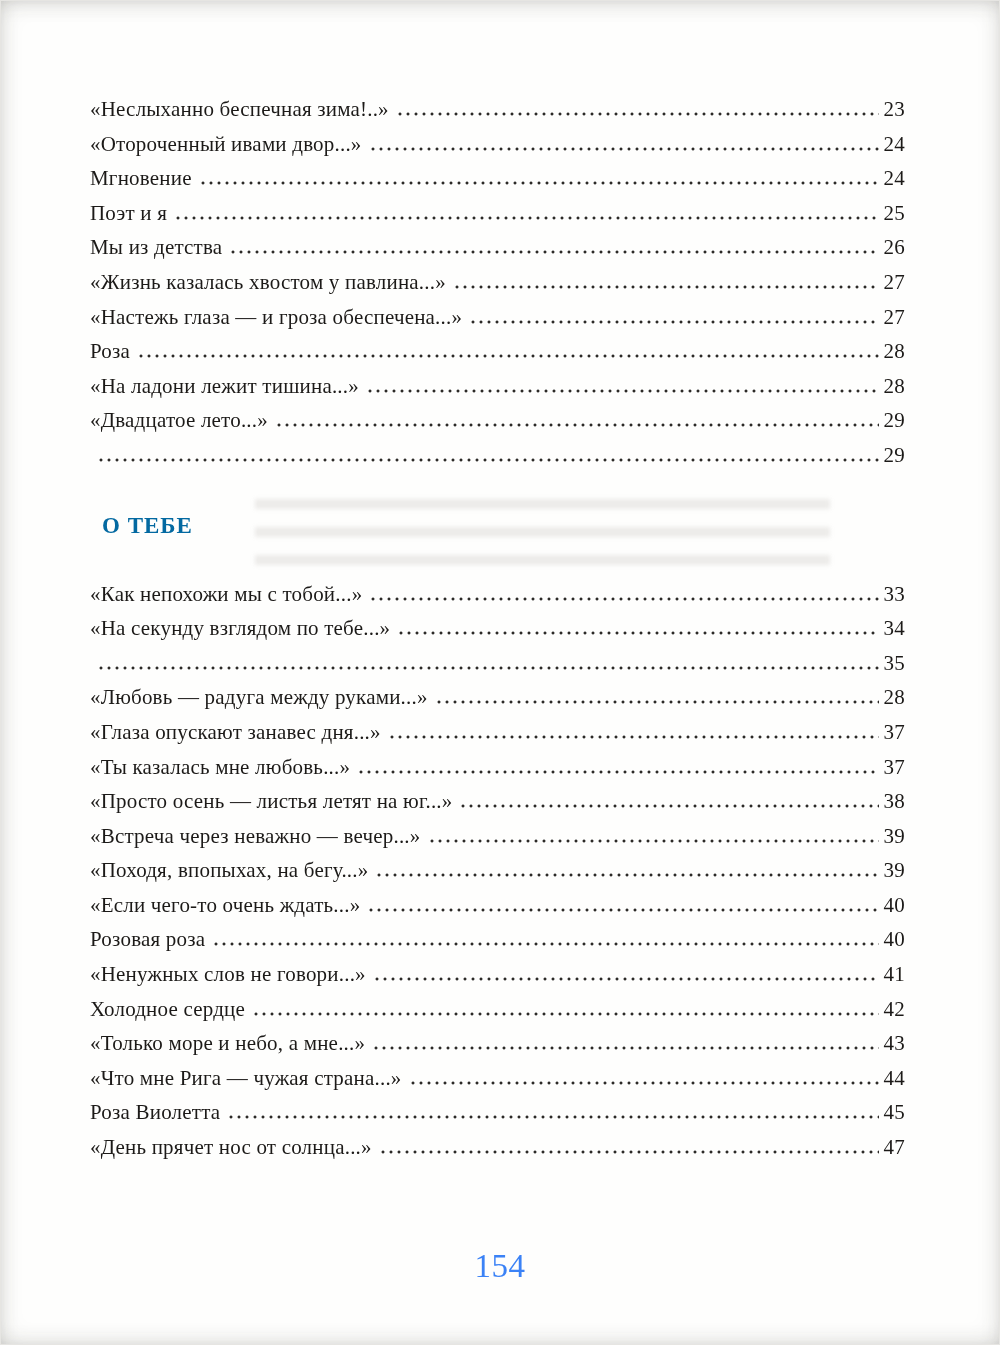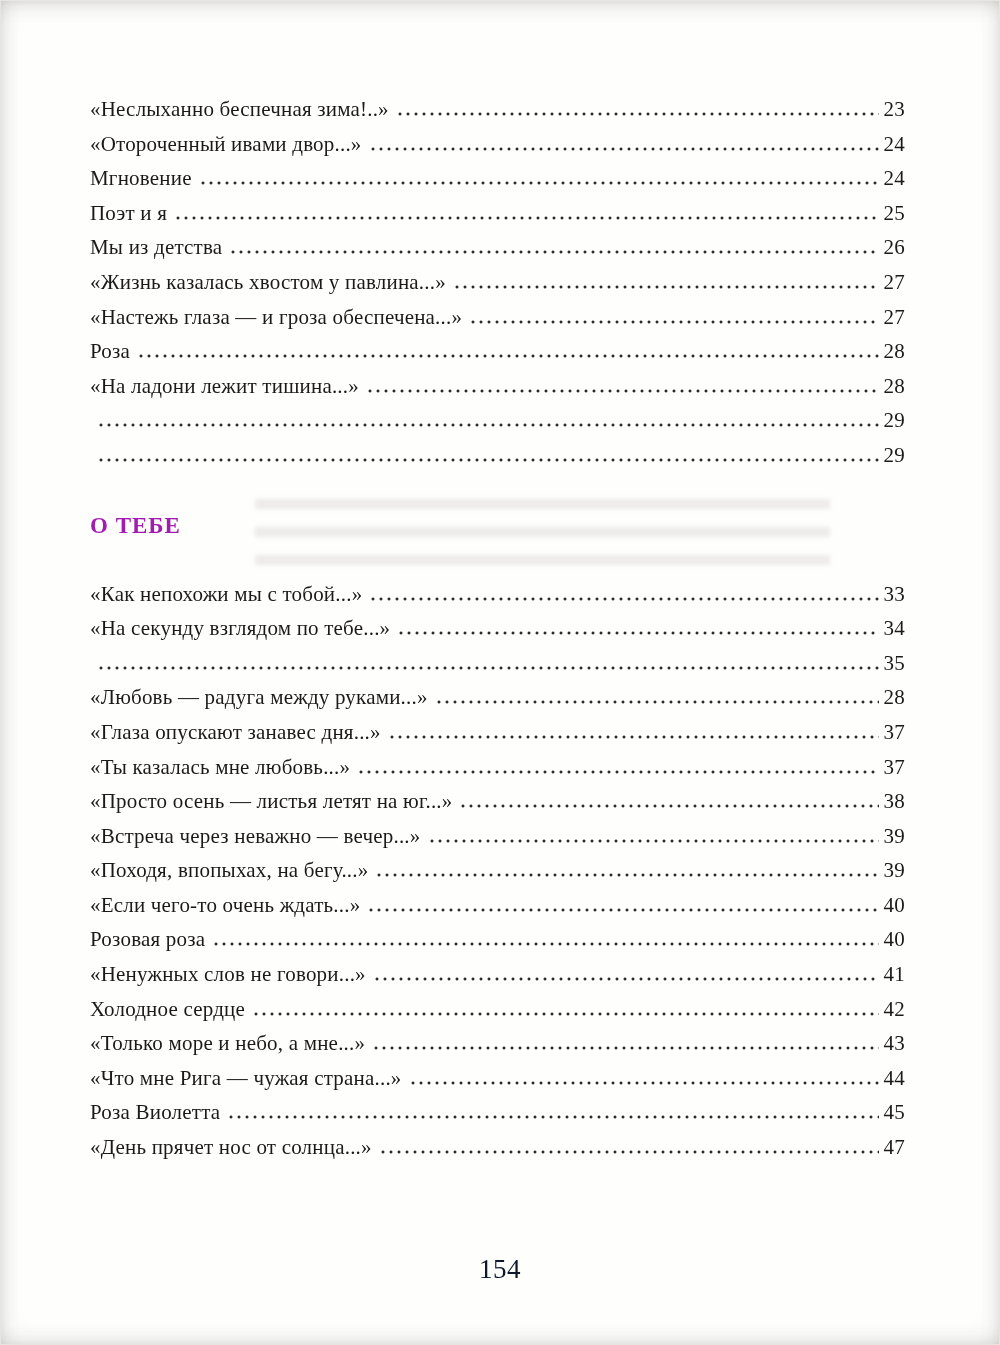--- a/index.html
+++ b/index.html
@@ -55,36 +55,36 @@
     background-position: left bottom;
     background-repeat: repeat-x;
     min-width: 16px;
   }
   .entry .pagenum {
     flex: 0 0 auto;
     text-align: right;
     font-family: Liberation Serif, serif;
   }
   .section-heading {
-    margin: 36px 0 34px 0;
+    margin: 36px 0 34px 12px;
     font-size: 23px;
     font-weight: bold;
     line-height: 34px;
     letter-spacing: 1px;
-    color: #a21caf;
+    color: #0369a1;
   }
   .folio {
     position: absolute;
     left: 0;
     right: 0;
     bottom: 60px;
     text-align: center;
-    font-size: 27px;
+    font-size: 33px;
     letter-spacing: 0.5px;
-    color: #0f172a;
+    color: #3b82f6;
   }
   
   .bleed {
     position: absolute;
     top: 490px;
     left: 255px;
     width: 575px;
     height: 82px;
     background: repeating-linear-gradient(
       180deg,
@@ -155,20 +155,21 @@
     <span class="pagenum">28</span>
   </div>
 
   <div class="entry">
     <span class="title">«На ладони лежит тишина...»</span>
     <span class="leader"></span>
     <span class="pagenum">28</span>
   </div>
 
   <div class="entry">
+    <span class="title">«Двадцатое лето...»</span>
     <span class="leader"></span>
     <span class="pagenum">29</span>
   </div>
 
   <div class="entry">
     <span class="leader"></span>
     <span class="pagenum">29</span>
   </div>
 </div>
   </section>

